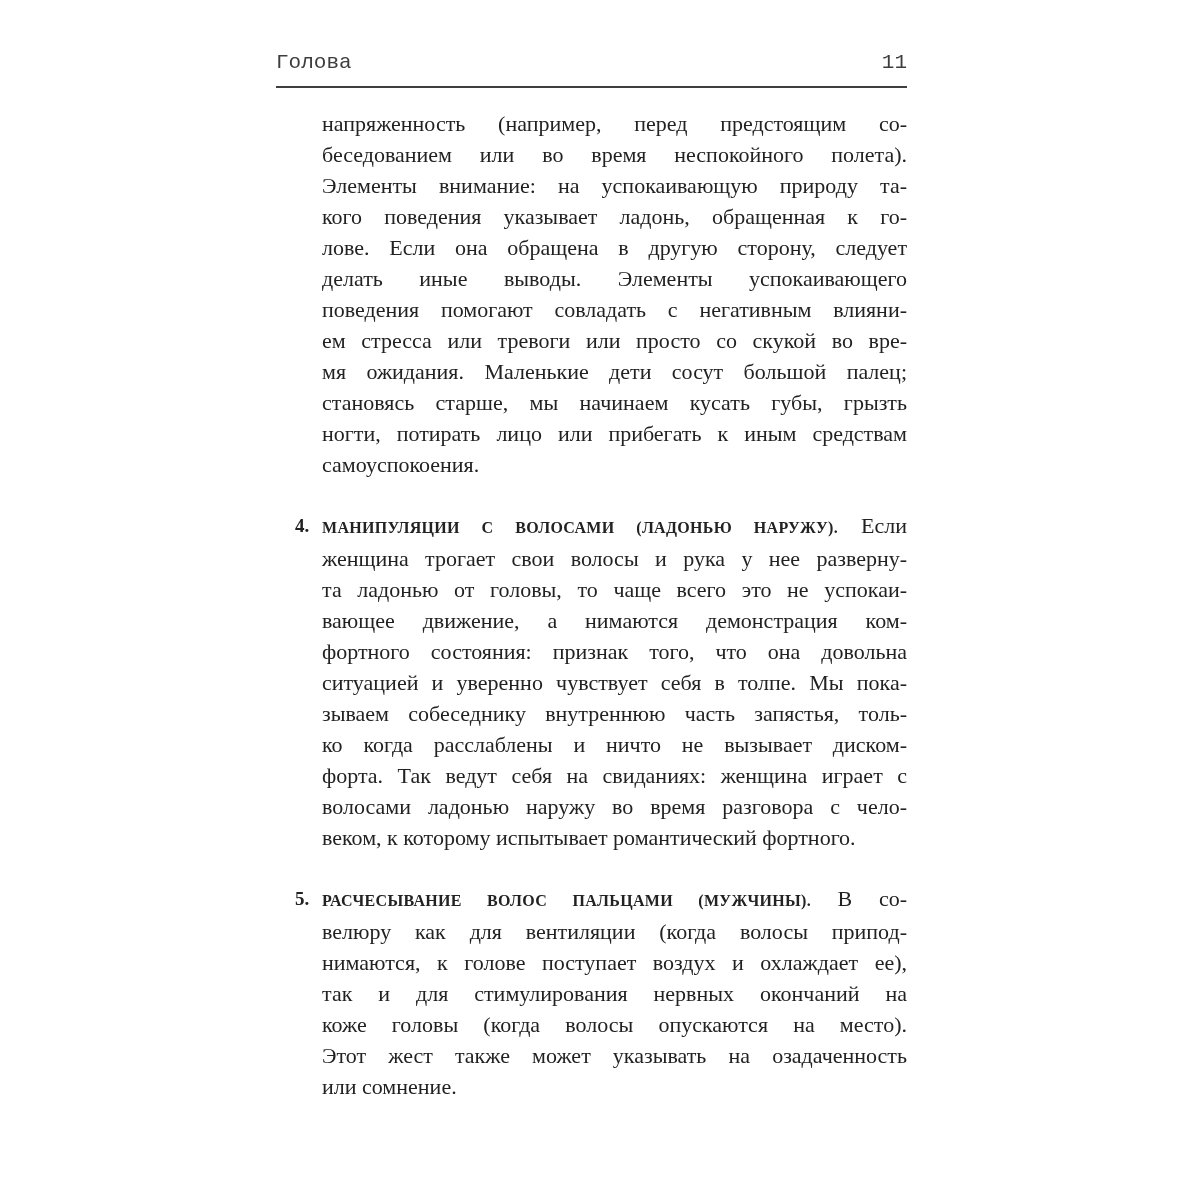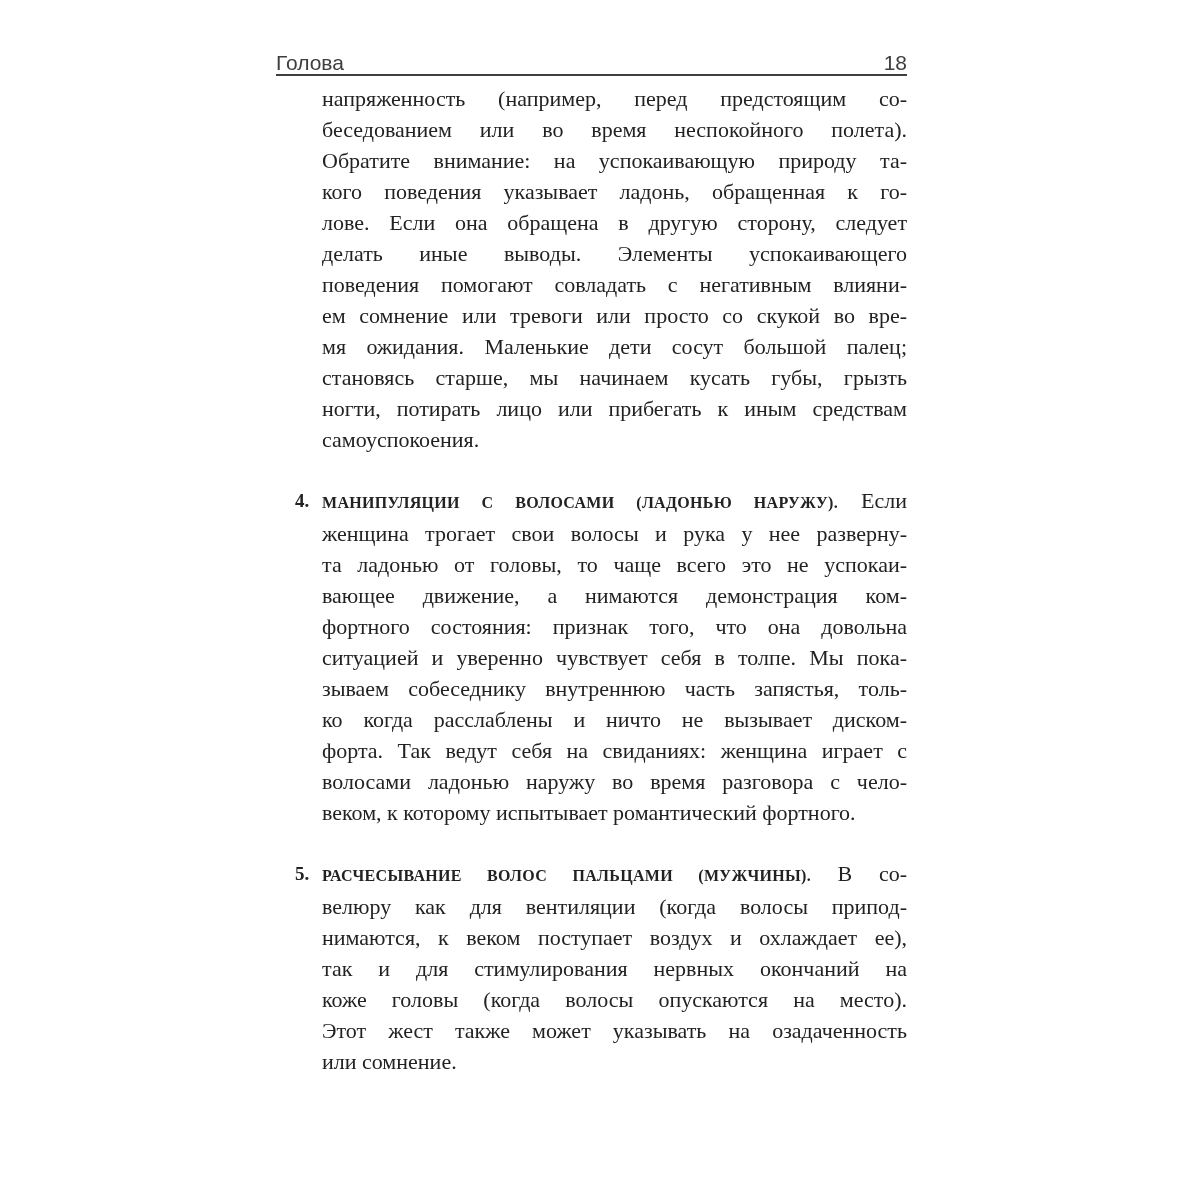--- a/index.html
+++ b/index.html
@@ -7,59 +7,60 @@
     width: 1200px; height: 1200px;
     position: relative; overflow: hidden;
     background: var(--background, #ffffff);
     font-family: "Liberation Serif", serif;
   }
   .page {
     position: absolute; left: 276px; top: 52px; width: 631px;
   }
   .running-header {
     display: flex; justify-content: space-between; align-items: baseline;
-    font-family: Liberation Sans, sans-serif;
+    font-family: Liberation Mono, monospace;
     font-size: 21px; line-height: 22px;
     color: var(--header-text, #3e3e3e);
     border-bottom: 2.5px solid var(--rule, #3e3e3e);
+    padding-bottom: 12px;
   }
   .content {
     margin-left: 46px; padding-top: 7px;
     font-size: 22px; line-height: 31px;
     color: var(--text, #222222);
   }
   .block { margin-top: 30px; }
-  .block:first-child { margin-top: 0; }
+  .block:first-child { margin-top: 13px; }
   .item { position: relative; }
   .num {
     position: absolute; left: -27px; top: 0;
     font-weight: bold; font-size: 19px; line-height: 31px;
   }
   .line { text-align: justify; text-align-last: justify; }
   .line.last { text-align-last: left; }
   .lead { font-weight: bold; font-size: 16px; letter-spacing: 0.3px; }
 </style>
 </head>
 <body>
 
 <div class="page">
   <div class="running-header">
     <span>Голова</span>
-    <span>18</span>
+    <span>11</span>
   </div>
   <div class="content">
     <div class="block para">
         <div class="line">напряженность (например, перед предстоящим со-</div>
         <div class="line">беседованием или во время неспокойного полета).</div>
-        <div class="line">Обратите внимание: на успокаивающую природу та-</div>
+        <div class="line">Элементы внимание: на успокаивающую природу та-</div>
         <div class="line">кого поведения указывает ладонь, обращенная к го-</div>
         <div class="line">лове. Если она обращена в другую сторону, следует</div>
         <div class="line">делать иные выводы. Элементы успокаивающего</div>
         <div class="line">поведения помогают совладать с негативным влияни-</div>
-        <div class="line">ем сомнение или тревоги или просто со скукой во вре-</div>
+        <div class="line">ем стресса или тревоги или просто со скукой во вре-</div>
         <div class="line">мя ожидания. Маленькие дети сосут большой палец;</div>
         <div class="line">становясь старше, мы начинаем кусать губы, грызть</div>
         <div class="line">ногти, потирать лицо или прибегать к иным средствам</div>
         <div class="line last">самоуспокоения.</div>
       </div>
 
     <div class="block item">
       <span class="num">4.</span>
       <div class="lines">
           <div class="line"><b class="lead">МАНИПУЛЯЦИИ С ВОЛОСАМИ (ЛАДОНЬЮ НАРУЖУ).</b> Если</div>
@@ -74,21 +75,21 @@
           <div class="line">волосами ладонью наружу во время разговора с чело-</div>
           <div class="line last">веком, к которому испытывает романтический фортного.</div>
         </div>
     </div>
 
     <div class="block item">
       <span class="num">5.</span>
       <div class="lines">
           <div class="line"><b class="lead">РАСЧЕСЫВАНИЕ ВОЛОС ПАЛЬЦАМИ (МУЖЧИНЫ).</b> В со-</div>
           <div class="line">велюру как для вентиляции (когда волосы припод-</div>
-          <div class="line">нимаются, к веком поступает воздух и охлаждает ее),</div>
+          <div class="line">нимаются, к голове поступает воздух и охлаждает ее),</div>
           <div class="line">так и для стимулирования нервных окончаний на</div>
           <div class="line">коже головы (когда волосы опускаются на место).</div>
           <div class="line">Этот жест также может указывать на озадаченность</div>
           <div class="line last">или сомнение.</div>
         </div>
     </div>
   </div>
 </div>
 
 </body></html>

